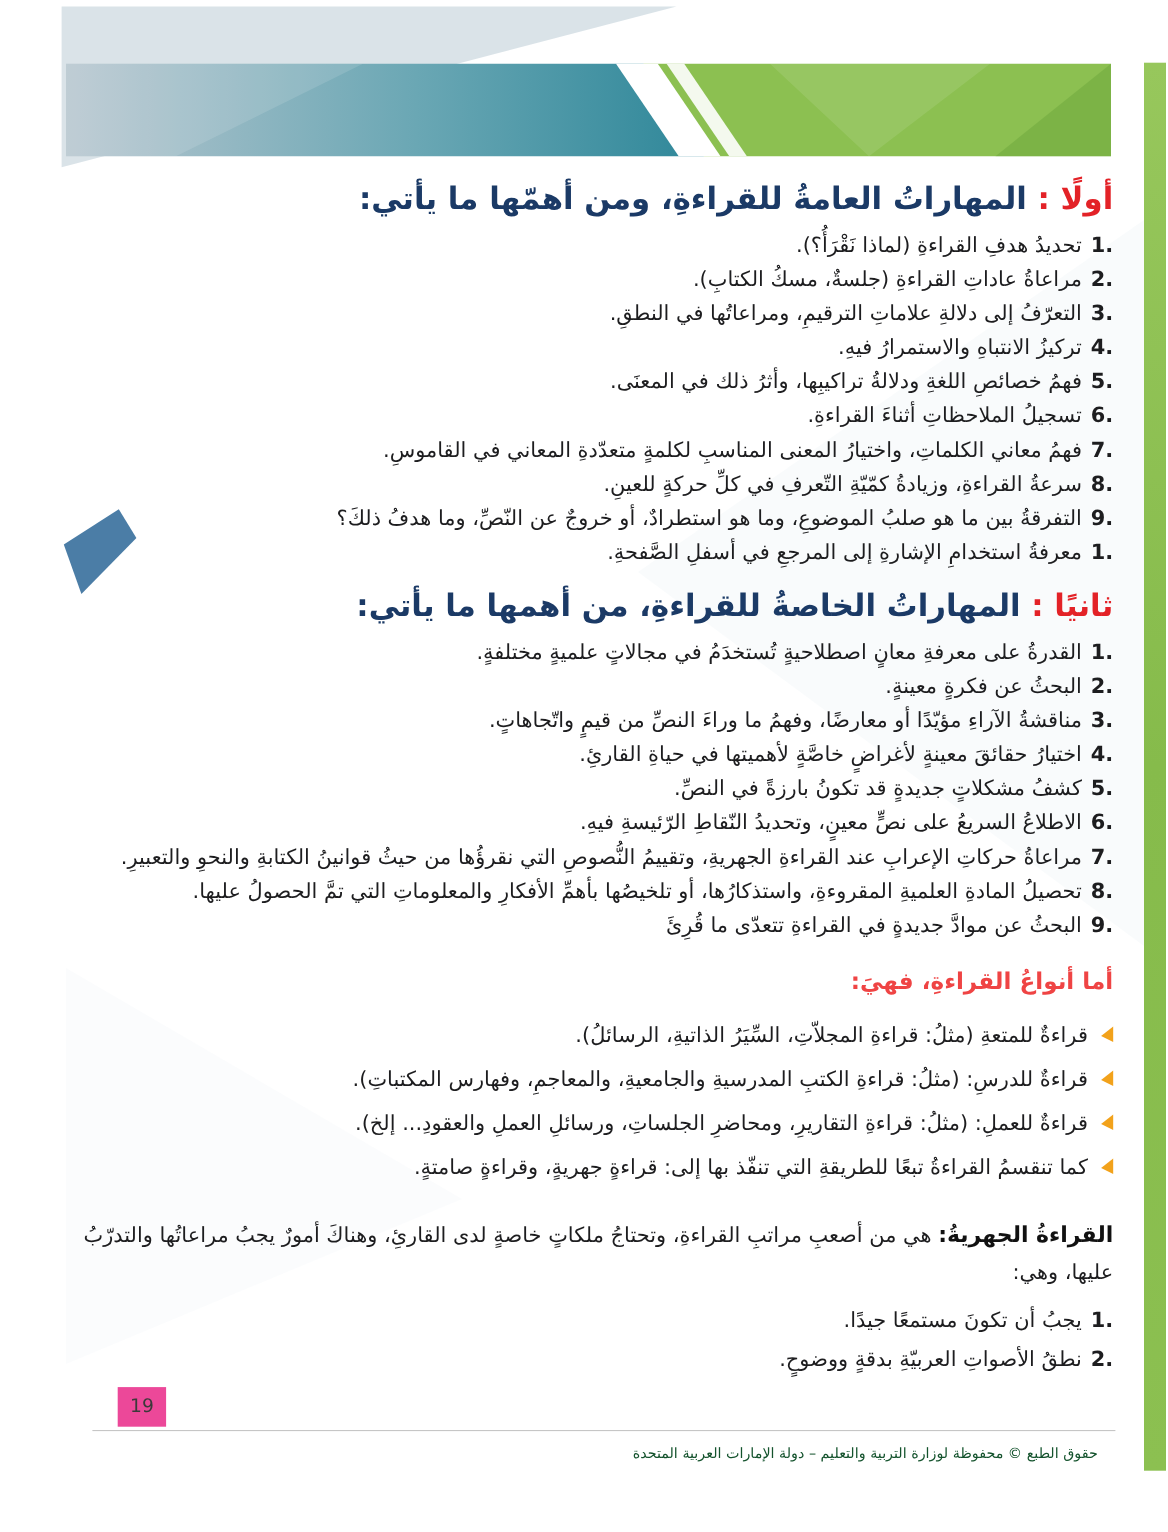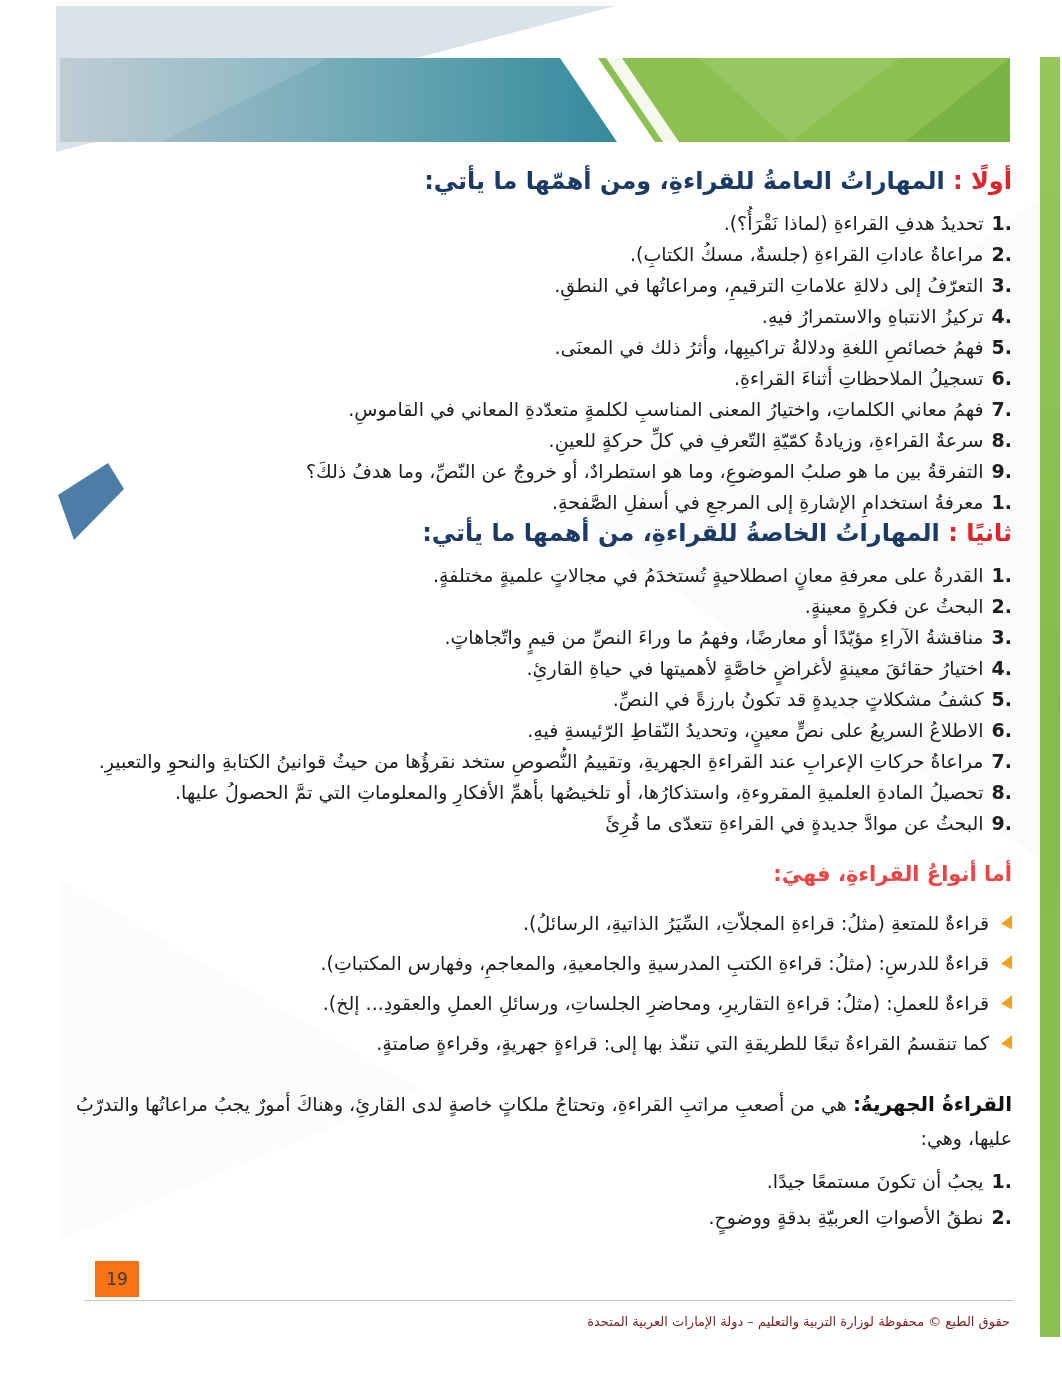--- a/index.html
+++ b/index.html
@@ -12,48 +12,48 @@
   }
   .deco{position:absolute;top:0;left:0;width:1062px;height:1393px;pointer-events:none;}
   .green-bar{
     position:absolute;top:57px;right:2px;width:20px;height:1280px;
     background:linear-gradient(180deg,#97c75c 0%,#86bb4b 50%,#8cc051 100%);
   }
   .content{
     position:absolute;top:166px;right:50px;left:64px;
     direction:rtl;text-align:right;color:#1d1d1f;font-size:19px;
   }
-  .heading{font-size:24px;font-weight:bold;margin:0 0 12px 0;line-height:30px;}
+  .heading{font-size:28px;font-weight:bold;margin:0 0 12px 0;line-height:30px;}
   .heading .label{color:#e32227;}
   .heading .title{color:#1b3a66;}
   .heading-red{color:#ef4444;font-size:21px;font-weight:bold;margin:20px 0 14px 0;line-height:30px;}
   .num-list{list-style:none;margin:0;padding:0;}
   .num-item{display:flex;gap:8px;line-height:31px;align-items:baseline;}
   .num{font-weight:bold;direction:ltr;unicode-bidi:isolate;flex:0 0 auto;}
   .itxt{flex:1 1 auto;}
   .bullet-list{list-style:none;margin:4px 0 0 0;padding:0;}
   .bullet-item{display:flex;gap:12px;line-height:40px;align-items:center;}
   .marker{
     flex:0 0 auto;width:0;height:0;
     border-top:7px solid transparent;border-bottom:7px solid transparent;
     border-right:11px solid #f2a21b;
     transform:skewY(-8deg);
   }
   .oral-intro{line-height:34px;margin:24px 0 8px 0;}
   .oral-lead{font-weight:bold;font-size:20px;color:#111;}
   .oral-list .num-item{line-height:36px;}
   .footer-line{position:absolute;left:84px;right:48px;bottom:92px;border-top:1px solid #c6c6c6;}
   .page-num{
-    position:absolute;left:95px;bottom:96px;width:44px;height:36px;
-    background:#f97316;color:#3a3a3a;
+    position:absolute;left:107px;bottom:96px;width:44px;height:36px;
+    background:#ec4899;color:#3a3a3a;
     display:flex;align-items:center;justify-content:center;font-size:17px;
   }
   .footer-text{
-    position:absolute;right:52px;bottom:64px;direction:rtl;
-    font-size:13px;color:#7f1d1d;
+    position:absolute;right:64px;bottom:64px;direction:rtl;
+    font-size:13px;color:#14532d;
   }
 </style>
 </head>
 <body>
 
 <div class="page">
 
   <svg class="deco" width="1062" height="1393" viewBox="0 0 1062 1393" xmlns="http://www.w3.org/2000/svg">
     <defs>
       <linearGradient id="tg" x1="0" y1="0" x2="1" y2="0">
@@ -133,21 +133,21 @@
           <span class="num">9.</span>
           <span class="itxt">التفرقةُ بين ما هو صلبُ الموضوعِ، وما هو استطرادٌ، أو خروجٌ عن النّصِّ، وما هدفُ ذلكَ؟</span>
         </li>
 
         <li class="num-item">
           <span class="num">1.</span>
           <span class="itxt">معرفةُ استخدامِ الإشارةِ إلى المرجعِ في أسفلِ الصَّفحةِ.</span>
         </li>
       </ul>
 
-    <h2 class="heading" style="">
+    <h2 class="heading" style="margin-top:18px;">
       <span class="label">ثانيًا :</span>
       <span class="title">المهاراتُ الخاصةُ للقراءةِ، من أهمها ما يأتي:</span>
     </h2>
     <ul class="num-list">
 
         <li class="num-item">
           <span class="num">1.</span>
           <span class="itxt">القدرةُ على معرفةِ معانٍ اصطلاحيةٍ تُستخدَمُ في مجالاتٍ علميةٍ مختلفةٍ.</span>
         </li>
 
@@ -171,21 +171,21 @@
           <span class="itxt">كشفُ مشكلاتٍ جديدةٍ قد تكونُ بارزةً في النصِّ.</span>
         </li>
 
         <li class="num-item">
           <span class="num">6.</span>
           <span class="itxt">الاطلاعُ السريعُ على نصٍّ معينٍ، وتحديدُ النّقاطِ الرّئيسةِ فيهِ.</span>
         </li>
 
         <li class="num-item">
           <span class="num">7.</span>
-          <span class="itxt">مراعاةُ حركاتِ الإعرابِ عند القراءةِ الجهريةِ، وتقييمُ النُّصوصِ ستخد نقرؤُها من حيثُ قوانينُ الكتابةِ والنحوِ والتعبيرِ.</span>
+          <span class="itxt">مراعاةُ حركاتِ الإعرابِ عند القراءةِ الجهريةِ، وتقييمُ النُّصوصِ التي نقرؤُها من حيثُ قوانينُ الكتابةِ والنحوِ والتعبيرِ.</span>
         </li>
 
         <li class="num-item">
           <span class="num">8.</span>
           <span class="itxt">تحصيلُ المادةِ العلميةِ المقروءةِ، واستذكارُها، أو تلخيصُها بأهمِّ الأفكارِ والمعلوماتِ التي تمَّ الحصولُ عليها.</span>
         </li>
 
         <li class="num-item">
           <span class="num">9.</span>
           <span class="itxt">البحثُ عن موادَّ جديدةٍ في القراءةِ تتعدّى ما قُرِئَ</span>

